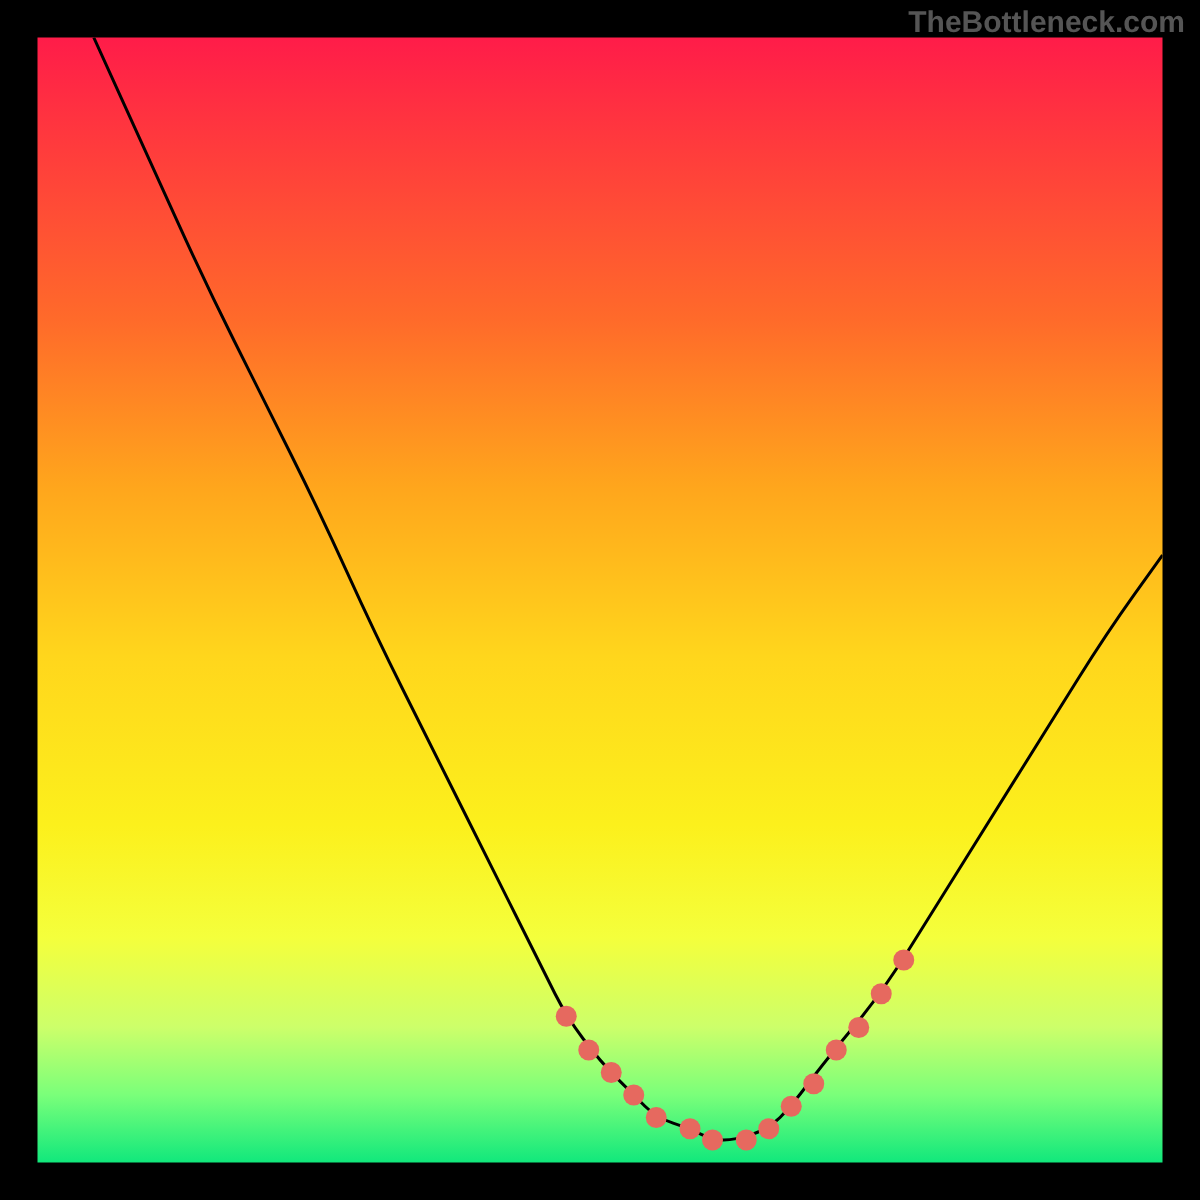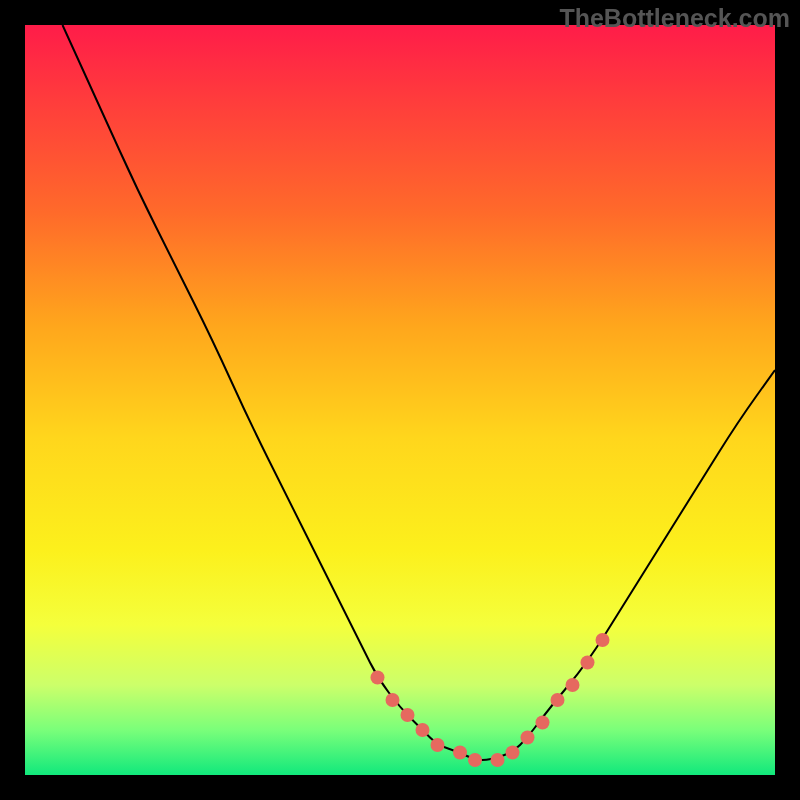--- a/index.html
+++ b/index.html
@@ -9,21 +9,21 @@
     background: #000;
     position: relative;
     overflow: hidden;
     font-family: Arial, sans-serif;
   }
   .attribution {
     position: absolute;
     top: 4px;
     right: 10px;
     color: #555;
-    font-size: 25px;
+    font-size: 20px;
     font-weight: bold;
     z-index: 10;
   }
   .plot-area {
     position: absolute;
     left: 25px;
     top: 25px;
     width: 750px;
     height: 750px;
     background: linear-gradient(to bottom,

